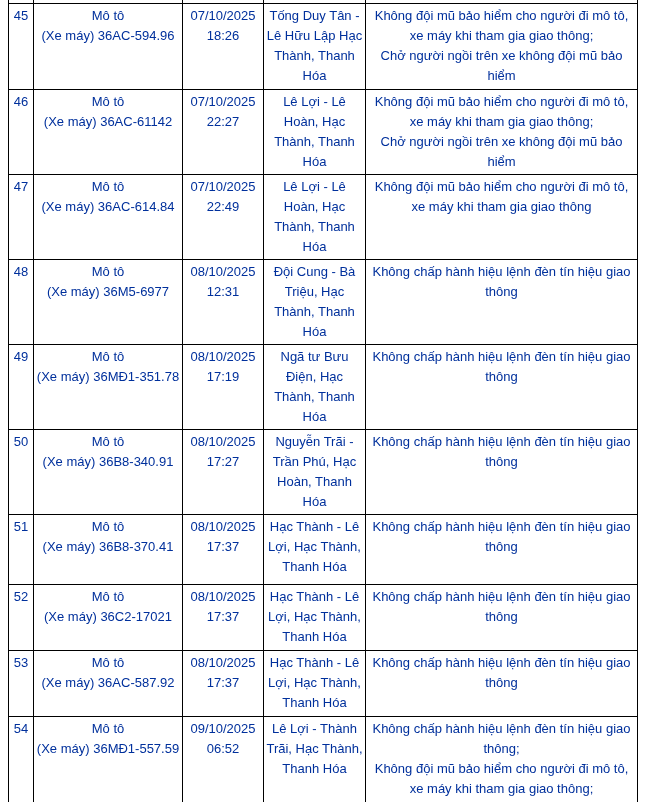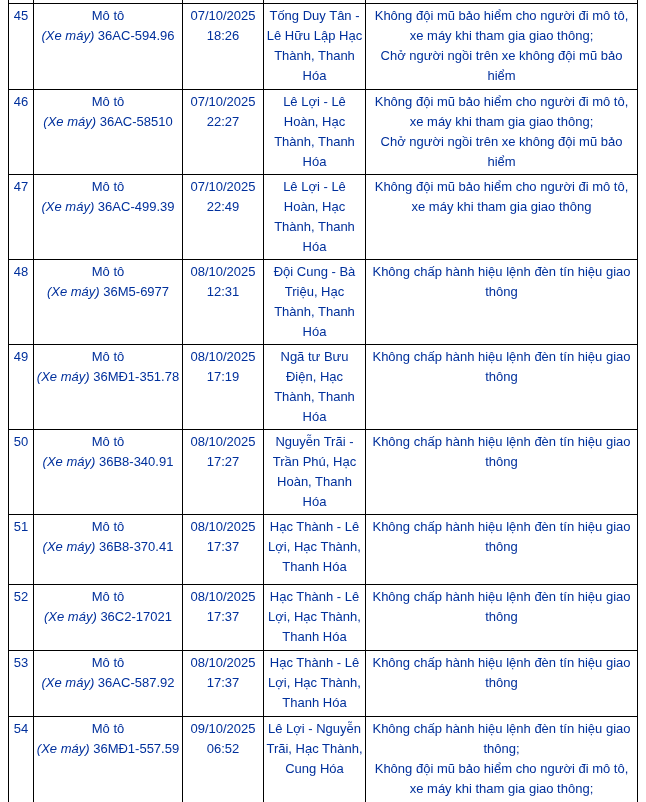--- a/index.html
+++ b/index.html
@@ -28,21 +28,21 @@
     vertical-align: top;
     text-align: center;
     padding: 2px 1px;
     color: #00309c;
     font-size: 13px;
     line-height: 20px;
     overflow: hidden;
     word-wrap: break-word;
   }
   td.cell-no { padding-top: 3px; }
-  .italic { font-style: italic; }
+  .italic { }
   .violation-text { white-space: pre-line; }
   tr.sliver td { padding: 0; }
 </style>
 </head>
 <body>
 
 <div class="page">
   <table class="violations">
     <colgroup>
       <col style="width:25px">
@@ -79,41 +79,41 @@
       <div class="violation-text">Không đội mũ bảo hiểm cho người đi mô tô, xe máy khi tham gia giao thông;
 Chở người ngồi trên xe không đội mũ bảo hiểm</div>
     </td>
   </tr>
         <tr style="height: 84px;">
     <td class="cell-no">
       <div>46</div>
     </td>
     <td>
       <div>Mô tô</div>
-      <div><span class="italic">(Xe máy)</span> <span>36AC-58510</span></div>
+      <div><span class="italic">(Xe máy)</span> <span>36AC-61142</span></div>
     </td>
     <td>
       <div>07/10/2025</div>
       <div>22:27</div>
     </td>
     <td>
       <div>Lê Lợi - Lê Hoàn, Hạc Thành, Thanh Hóa</div>
     </td>
     <td>
       <div class="violation-text">Không đội mũ bảo hiểm cho người đi mô tô, xe máy khi tham gia giao thông;
 Chở người ngồi trên xe không đội mũ bảo hiểm</div>
     </td>
   </tr>
         <tr style="height: 85px;">
     <td class="cell-no">
       <div>47</div>
     </td>
     <td>
       <div>Mô tô</div>
-      <div><span class="italic">(Xe máy)</span> <span>36AC-499.39</span></div>
+      <div><span class="italic">(Xe máy)</span> <span>36AC-614.84</span></div>
     </td>
     <td>
       <div>07/10/2025</div>
       <div>22:49</div>
     </td>
     <td>
       <div>Lê Lợi - Lê Hoàn, Hạc Thành, Thanh Hóa</div>
     </td>
     <td>
       <div class="violation-text">Không đội mũ bảo hiểm cho người đi mô tô, xe máy khi tham gia giao thông</div>
@@ -239,21 +239,21 @@
     </td>
     <td>
       <div>Mô tô</div>
       <div><span class="italic">(Xe máy)</span> <span>36MĐ1-557.59</span></div>
     </td>
     <td>
       <div>09/10/2025</div>
       <div>06:52</div>
     </td>
     <td>
-      <div>Lê Lợi - Nguyễn Trãi, Hạc Thành, Cung Hóa</div>
+      <div>Lê Lợi - Thành Trãi, Hạc Thành, Thanh Hóa</div>
     </td>
     <td>
       <div class="violation-text">Không chấp hành hiệu lệnh đèn tín hiệu giao thông;
 Không đội mũ bảo hiểm cho người đi mô tô, xe máy khi tham gia giao thông;
 Chở người ngồi trên xe không đội mũ bảo hiểm</div>
     </td>
   </tr>
     </tbody>
   </table>
 </div>

